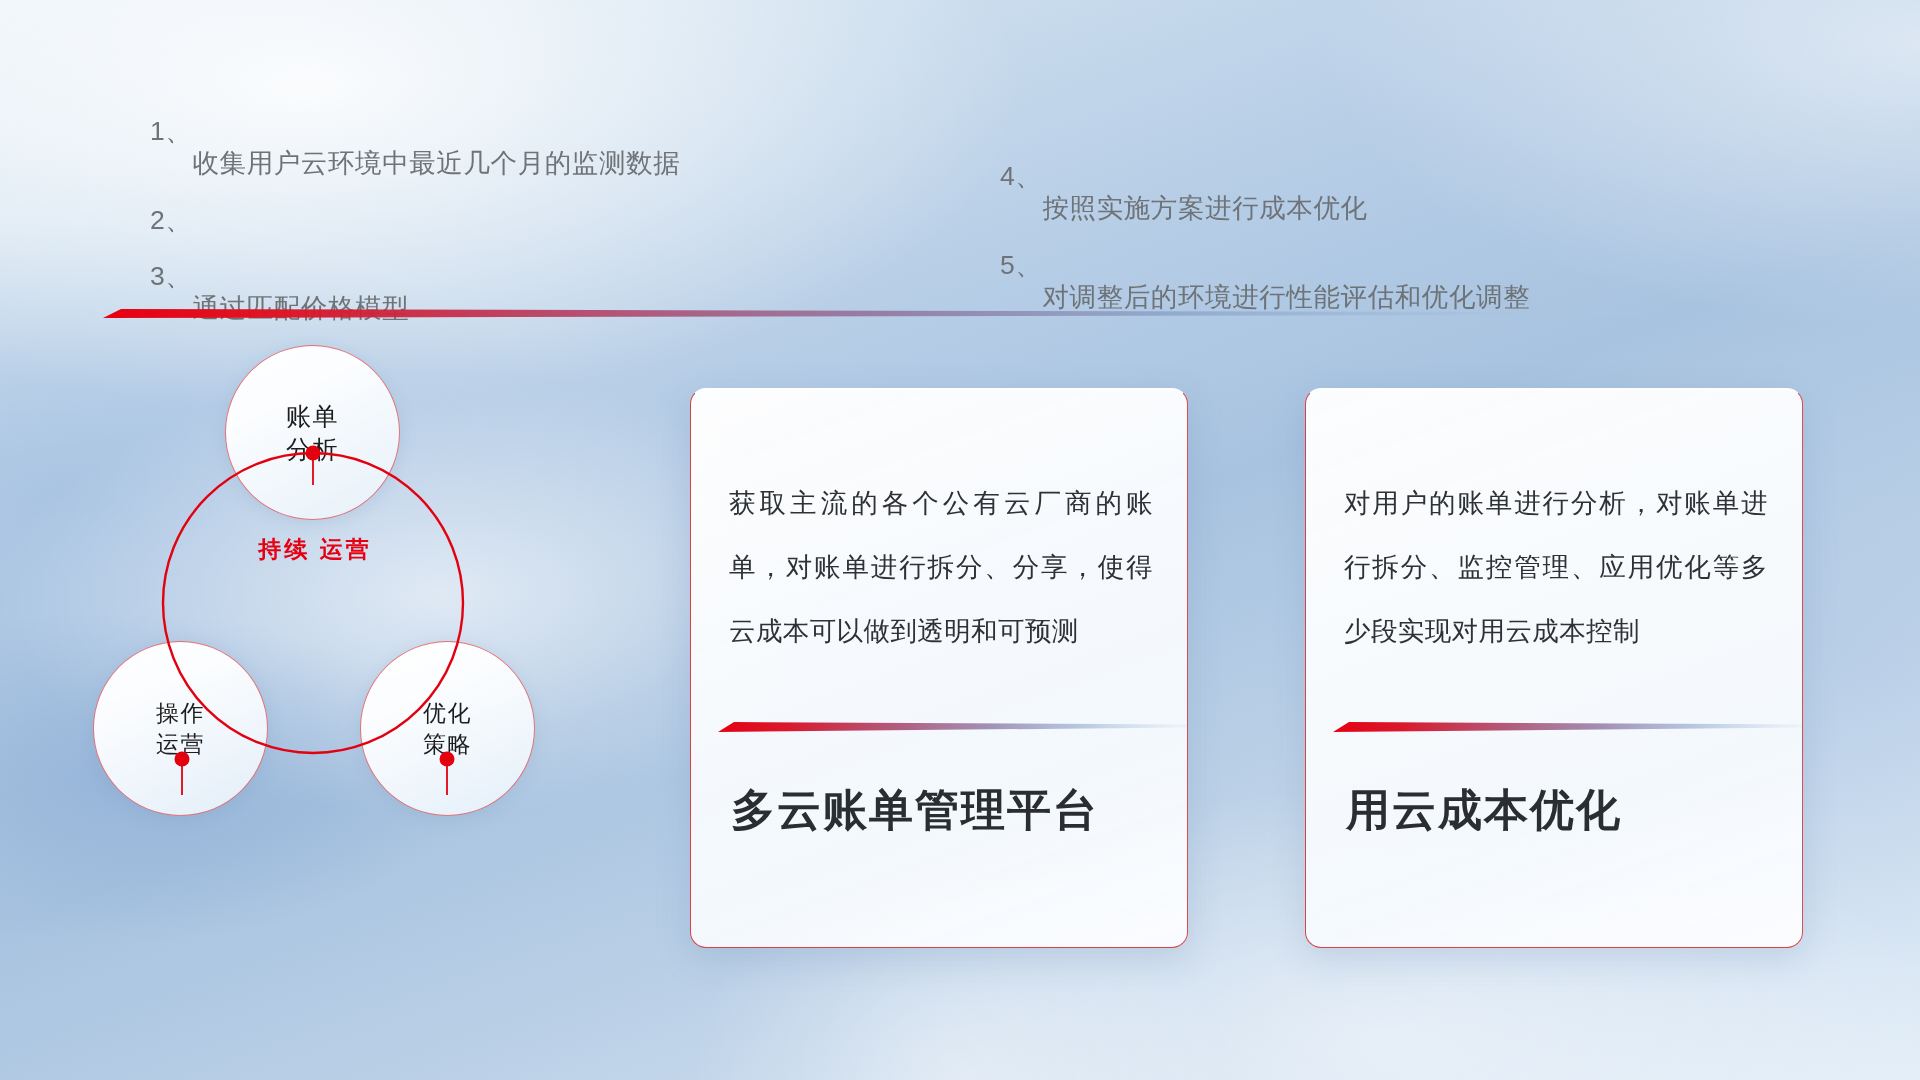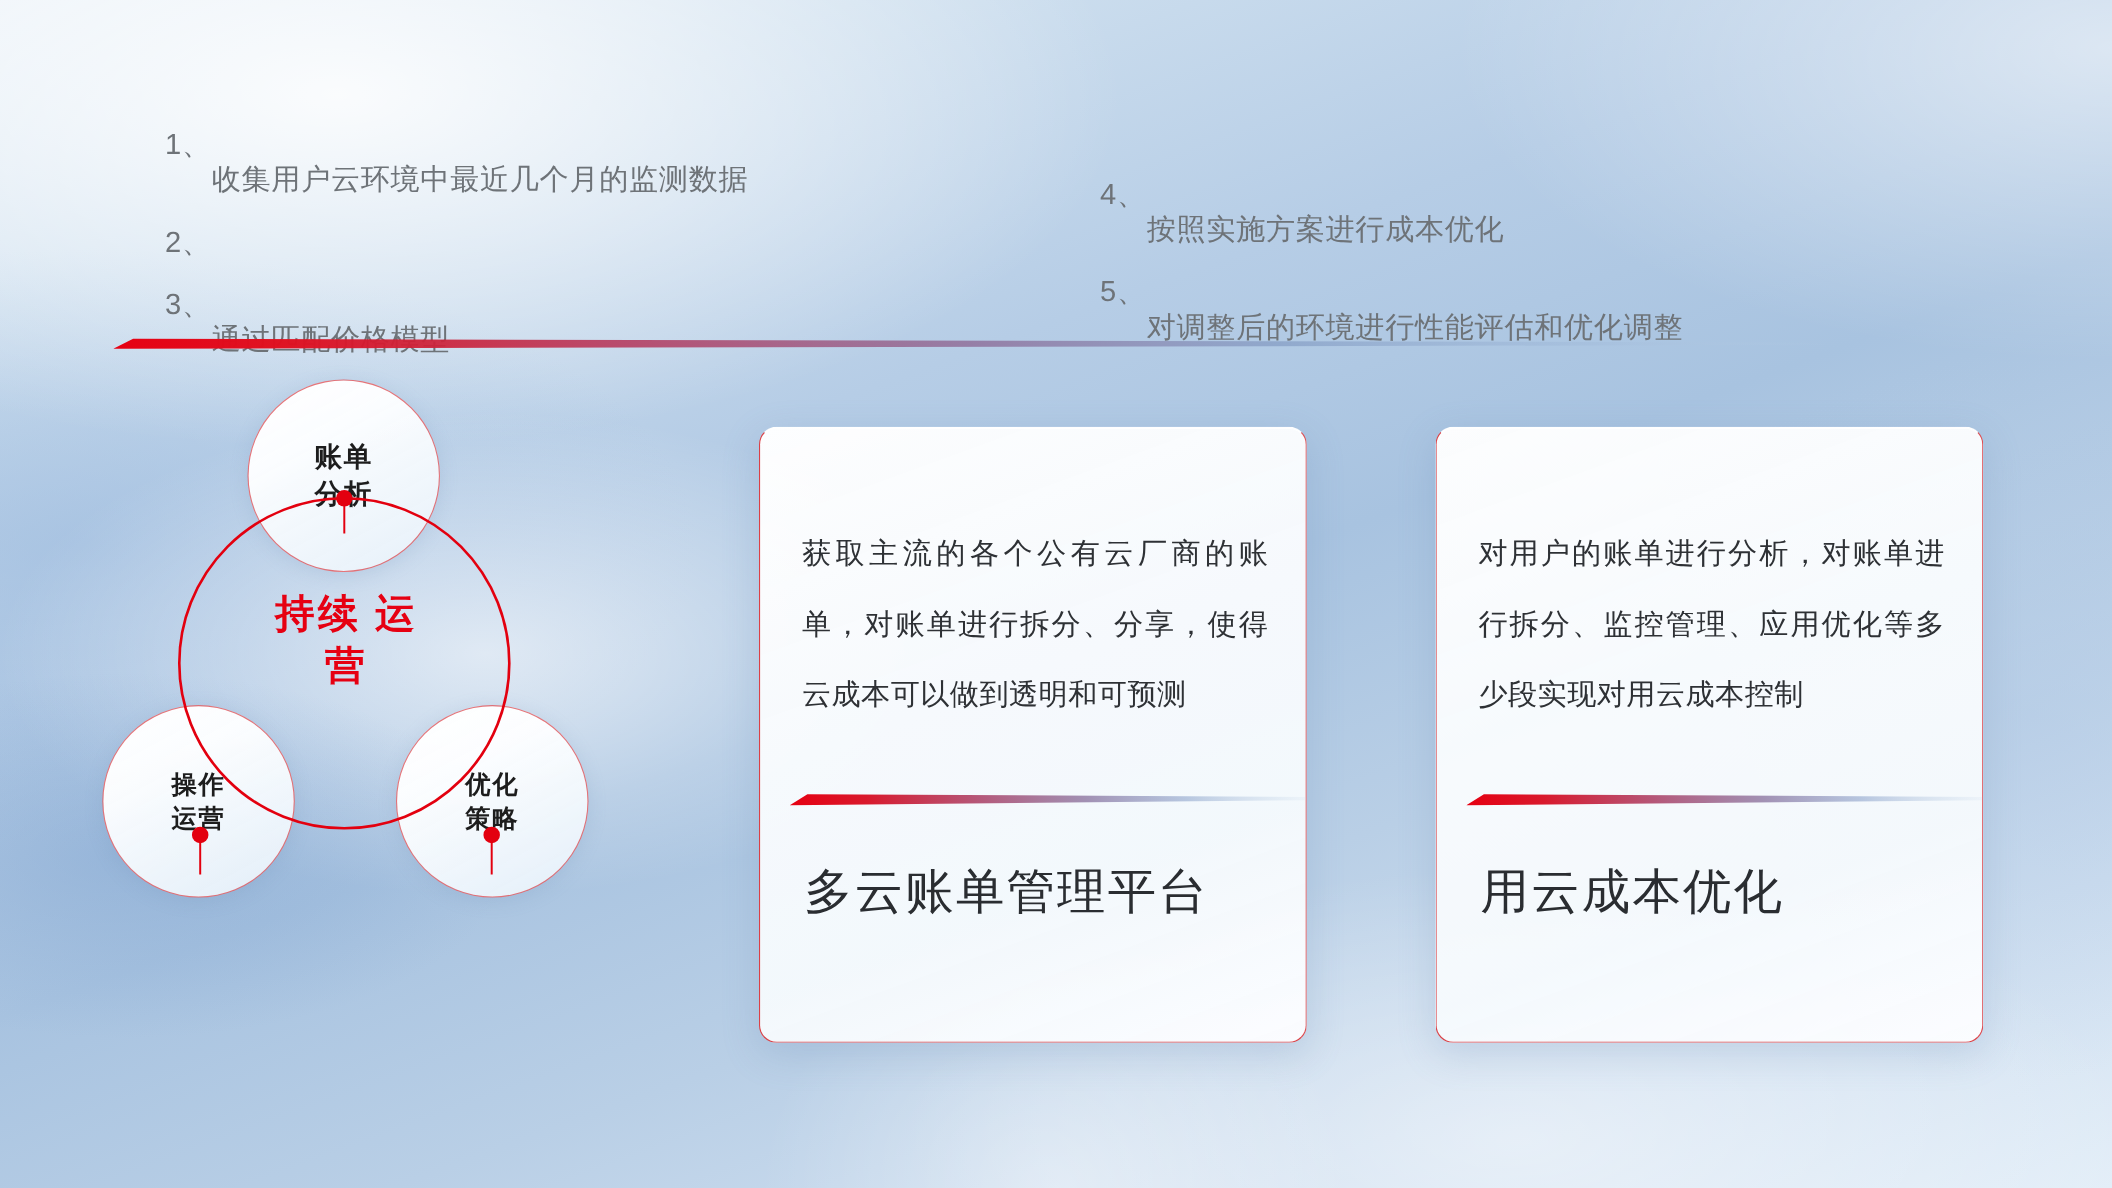--- a/index.html
+++ b/index.html
@@ -77,39 +77,39 @@
     background:
       linear-gradient(152deg,
         rgba(255,255,255,.99) 0%,
         rgba(253,254,255,.97) 32%,
         rgba(244,249,253,.95) 62%,
         rgba(231,241,250,.93) 100%);
     border:1.4px solid rgba(214,32,39,.62);
     display:flex; flex-direction:column;
     align-items:center; justify-content:center;
     color:#1d1d1d;
-    font-weight:bold;
+    font-weight:normal;
     font-size:25px;
     line-height:1.32;
     letter-spacing:1.5px;
     box-shadow:0 3px 16px rgba(120,150,185,.22);
   }
   #bubble-top  { left:150px; top:0px;   width:175px; height:175px; }
   #bubble-bl   { left:18px;  top:296px; width:175px; height:175px; font-size:23px; }
   #bubble-br   { left:285px; top:296px; width:175px; height:175px; font-size:23px; }
   .bubble span { display:block; }
 
   #center-label {
     position:absolute;
     left:170px; top:190px;
     width:140px;
     text-align:center;
     color:#e60012;
     font-weight:bold;
-    font-size:36px;
+    font-size:23px;
     line-height:1.3;
     letter-spacing:3px;
     z-index:3;
   }
 
   
   .card {
     position:absolute; z-index:4;
     width:498px; height:560px;
     border-radius:16px;
@@ -142,21 +142,21 @@
   }
   .card-accent {
     position:absolute;
     left:27px; top:330px;
     width:500px; height:14px;
   }
   .card-title {
     position:absolute;
     left:40px; top:392px;
     font-size:44px;
-    font-weight:normal;
+    font-weight:bold;
     color:#2a2d31;
     letter-spacing:2px;
     white-space:nowrap;
   }
 </style>
 </head>
 <body>
 
 <div id="bg">
   <div class="bg-layer bg-base"></div>

